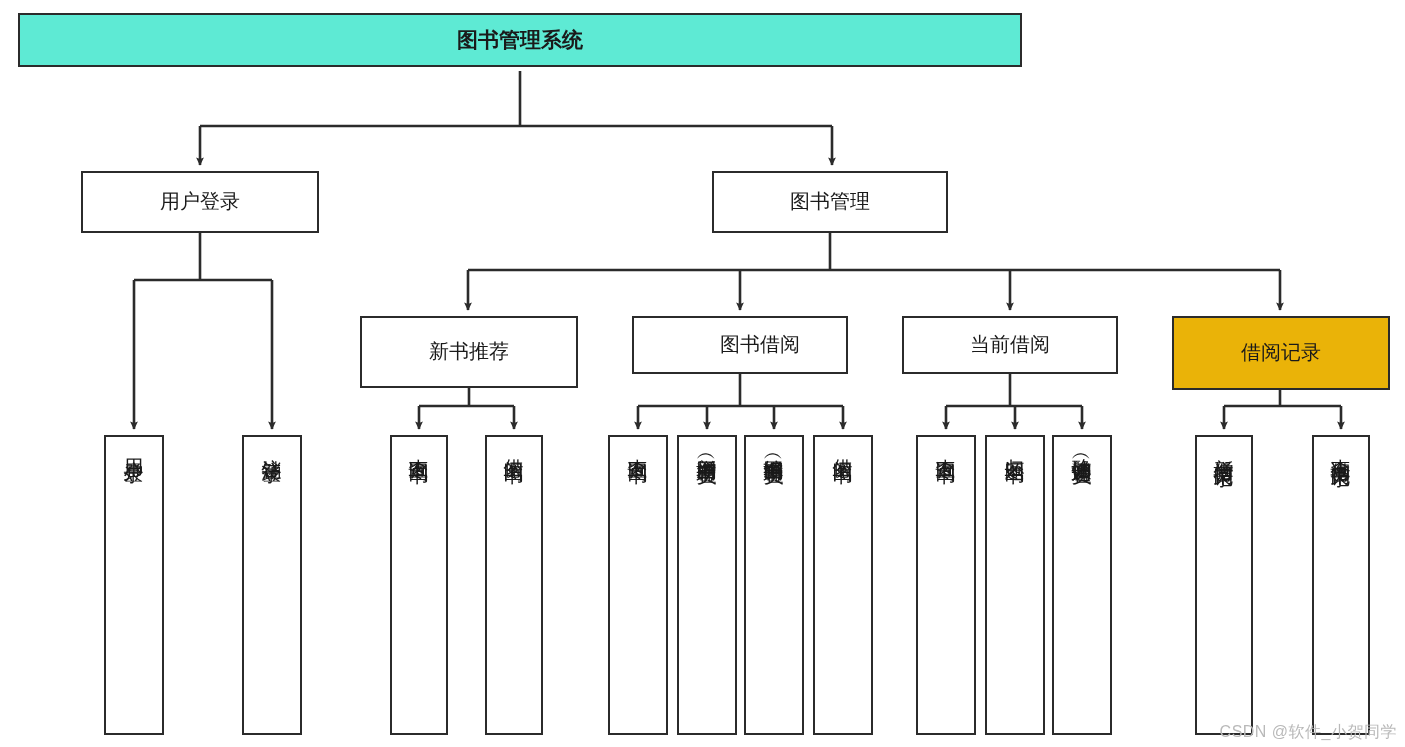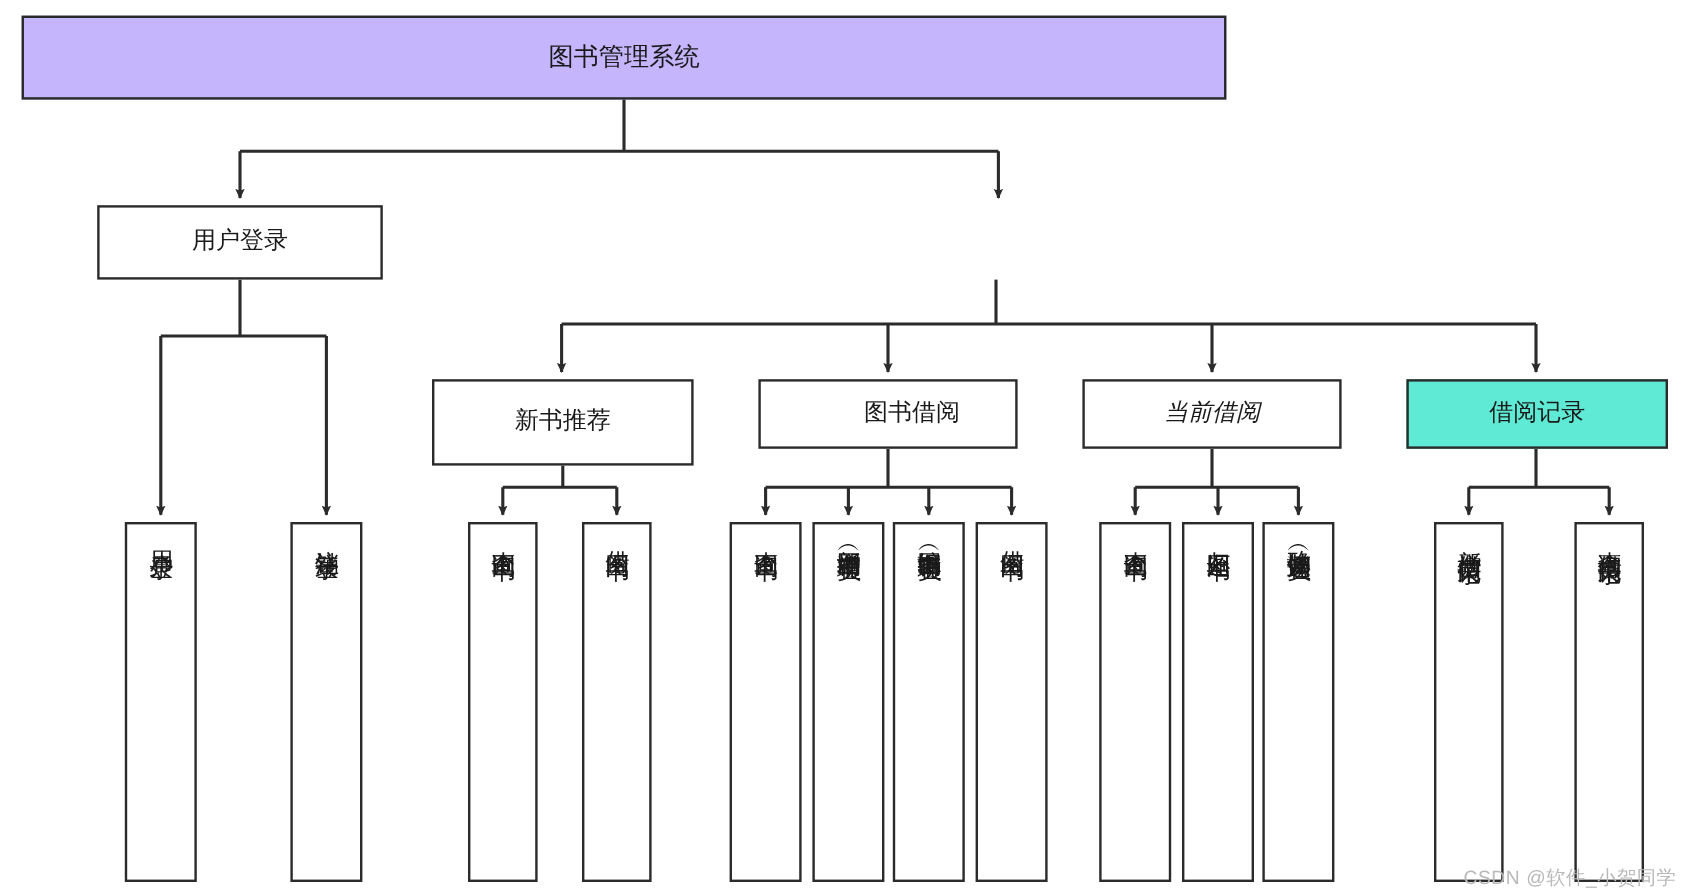--- a/index.html
+++ b/index.html
@@ -125,38 +125,41 @@
       <path d="M1015,406 L1015,429" marker-end="url(#arrowhead)"></path>
       <path d="M1082,406 L1082,429" marker-end="url(#arrowhead)"></path>
 
       <path d="M1280,374 L1280,406"></path>
       <path d="M1224,406 L1341,406"></path>
       <path d="M1224,406 L1224,429" marker-end="url(#arrowhead)"></path>
       <path d="M1341,406 L1341,429" marker-end="url(#arrowhead)"></path>
     </g>
   </svg>
 
-  <div class="node node-root" style="left: 18px; top: 13px; width: 1004px; height: 70px; border-color: rgb(43, 43, 43); background: #c4b5fd; color: rgb(26, 26, 26);">
+  <div class="node node-root" style="left: 18px; top: 13px; width: 1004px; height: 54px; border-color: rgb(43, 43, 43); background: #5eead4; color: rgb(26, 26, 26); font-weight: bold;">
     <span class="node-label">图书管理系统</span>
   </div>
 
   <div class="node node-branch" style="left: 81px; top: 171px; width: 238px; height: 62px; border-color: rgb(43, 43, 43); background: rgb(255, 255, 255); color: rgb(26, 26, 26);">
     <span class="node-label">用户登录</span>
   </div>
+  <div class="node node-branch" style="left: 712px; top: 171px; width: 236px; height: 62px; border-color: rgb(43, 43, 43); background: rgb(255, 255, 255); color: rgb(26, 26, 26);">
+    <span class="node-label">图书管理</span>
+  </div>
 
   <div class="node node-branch" style="left: 360px; top: 316px; width: 218px; height: 72px; border-color: rgb(43, 43, 43); background: rgb(255, 255, 255); color: rgb(26, 26, 26);">
     <span class="node-label">新书推荐</span>
   </div>
   <div class="node node-branch" style="left: 632px; top: 316px; width: 216px; height: 58px; border-color: rgb(43, 43, 43); background: rgb(255, 255, 255); color: rgb(26, 26, 26); padding-left: 40px;">
     <span class="node-label">图书借阅</span>
   </div>
-  <div class="node node-branch" style="left: 902px; top: 316px; width: 216px; height: 58px; border-color: rgb(43, 43, 43); background: rgb(255, 255, 255); color: rgb(26, 26, 26); font-style: italic;">
+  <div class="node node-branch" style="left: 902px; top: 316px; width: 216px; height: 58px; border-color: rgb(43, 43, 43); background: rgb(255, 255, 255); color: rgb(26, 26, 26);">
     <span class="node-label">当前借阅</span>
   </div>
-  <div class="node node-branch" style="left: 1172px; top: 316px; width: 218px; height: 58px; border-color: rgb(43, 43, 43); background: #5eead4; color: rgb(26, 26, 26);">
+  <div class="node node-branch" style="left: 1172px; top: 316px; width: 218px; height: 74px; border-color: rgb(43, 43, 43); background: #eab308; color: rgb(26, 26, 26);">
     <span class="node-label">借阅记录</span>
   </div>
 
   <div class="node node-leaf" style="left: 104px; top: 435px; width: 60px; height: 300px; border-color: rgb(43, 43, 43); background: rgb(255, 255, 255); color: rgb(26, 26, 26);">
     <span class="node-label">用户登录</span>
   </div>
   <div class="node node-leaf" style="left: 242px; top: 435px; width: 60px; height: 300px; border-color: rgb(43, 43, 43); background: rgb(255, 255, 255); color: rgb(26, 26, 26);">
     <span class="node-label">注销登录</span>
   </div>
   <div class="node node-leaf" style="left: 390px; top: 435px; width: 58px; height: 300px; border-color: rgb(43, 43, 43); background: rgb(255, 255, 255); color: rgb(26, 26, 26);">

